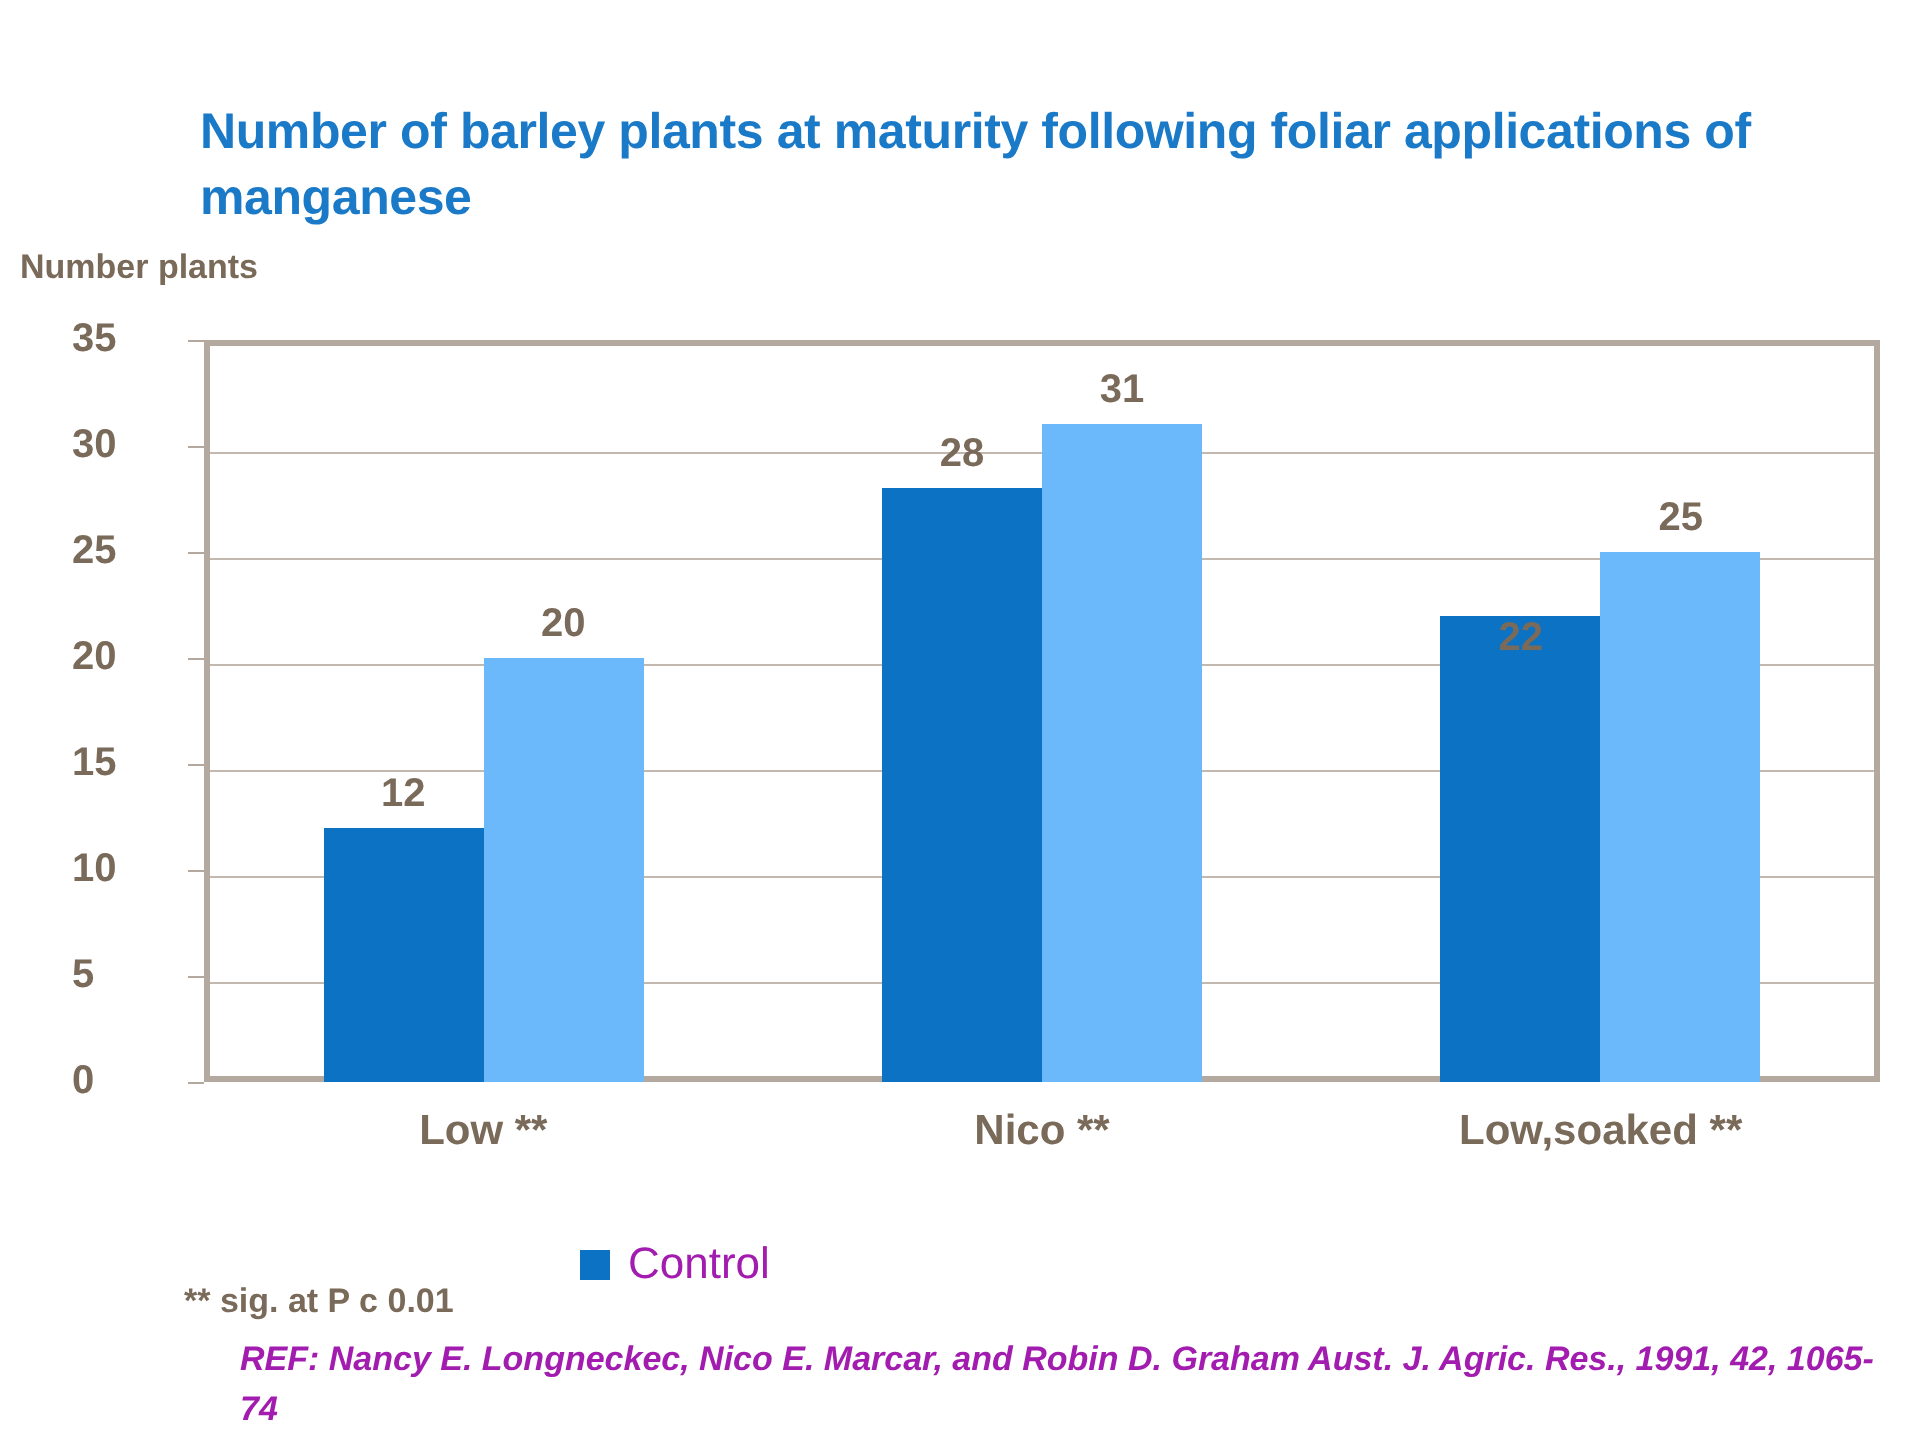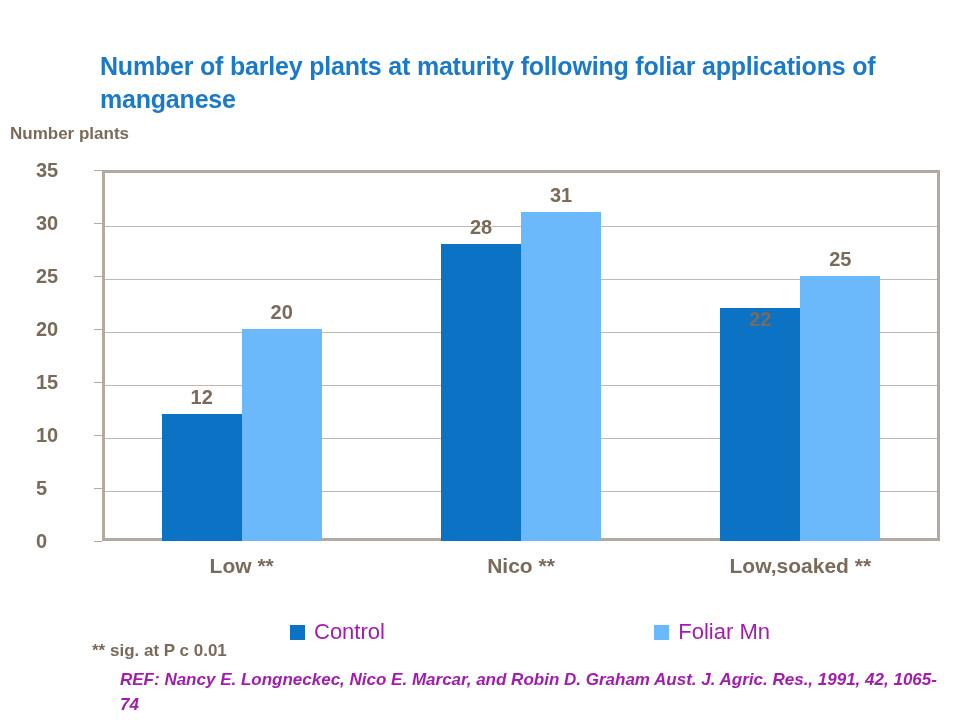--- a/index.html
+++ b/index.html
@@ -243,23 +243,19 @@
       <div class="x-cat" style="left: 381px; width: 280px;">Nico **</div>
       <div class="x-cat" style="left: 660.333px; width: 280px;">Low,soaked **</div>
     </div>
 
 
   <div class="legend">
     <div class="legend-item">
       <span class="legend-swatch control"></span>
       <span class="legend-label">Control</span>
     </div>
-    <div class="legend-item">
-      <span class="legend-swatch foliar"></span>
-      <span class="legend-label">Foliar Mn</span>
-    </div>
   </div>
 
   <div class="sig-note">** sig. at P c 0.01</div>
 
   <div class="reference">REF: Nancy E. Longneckec, Nico E. Marcar, and Robin D. Graham Aust. J. Agric. Res., 1991, 42, 1065-74</div>
 
 </div>
 
 </body></html>

